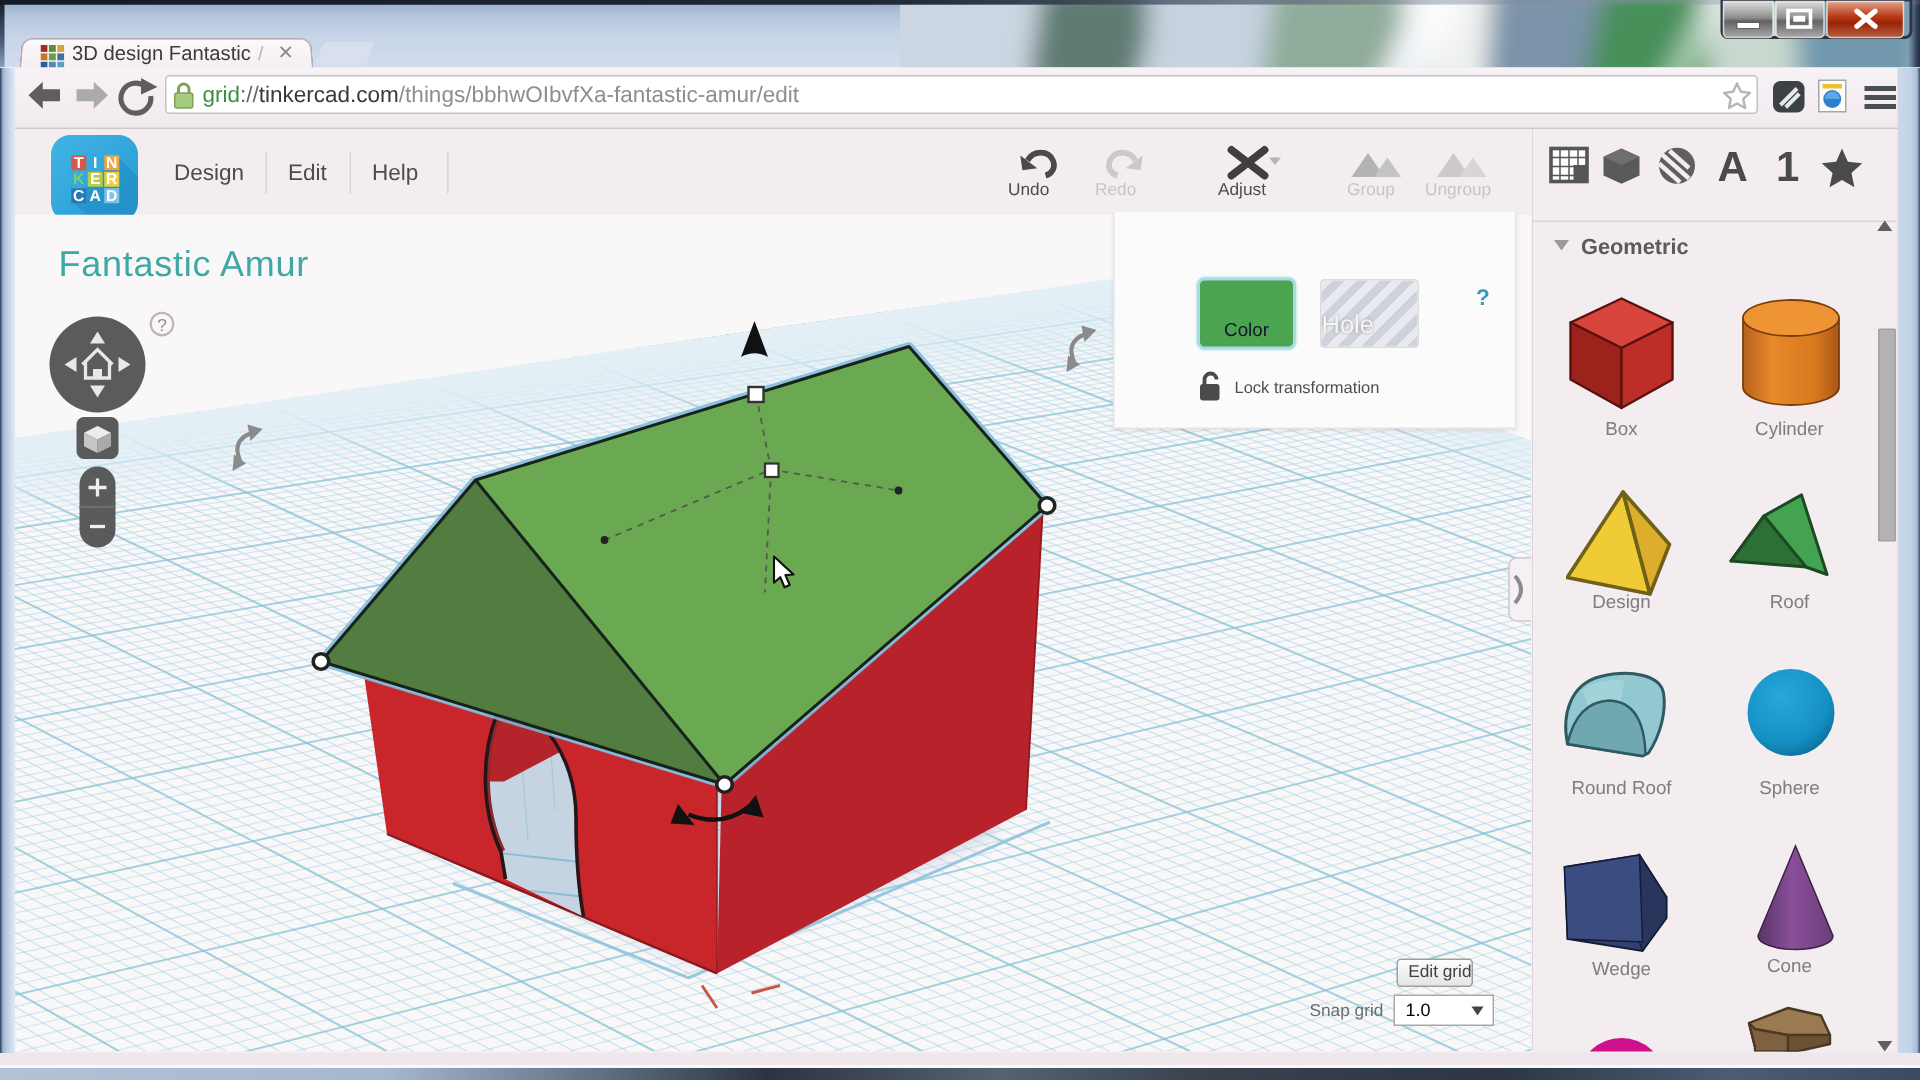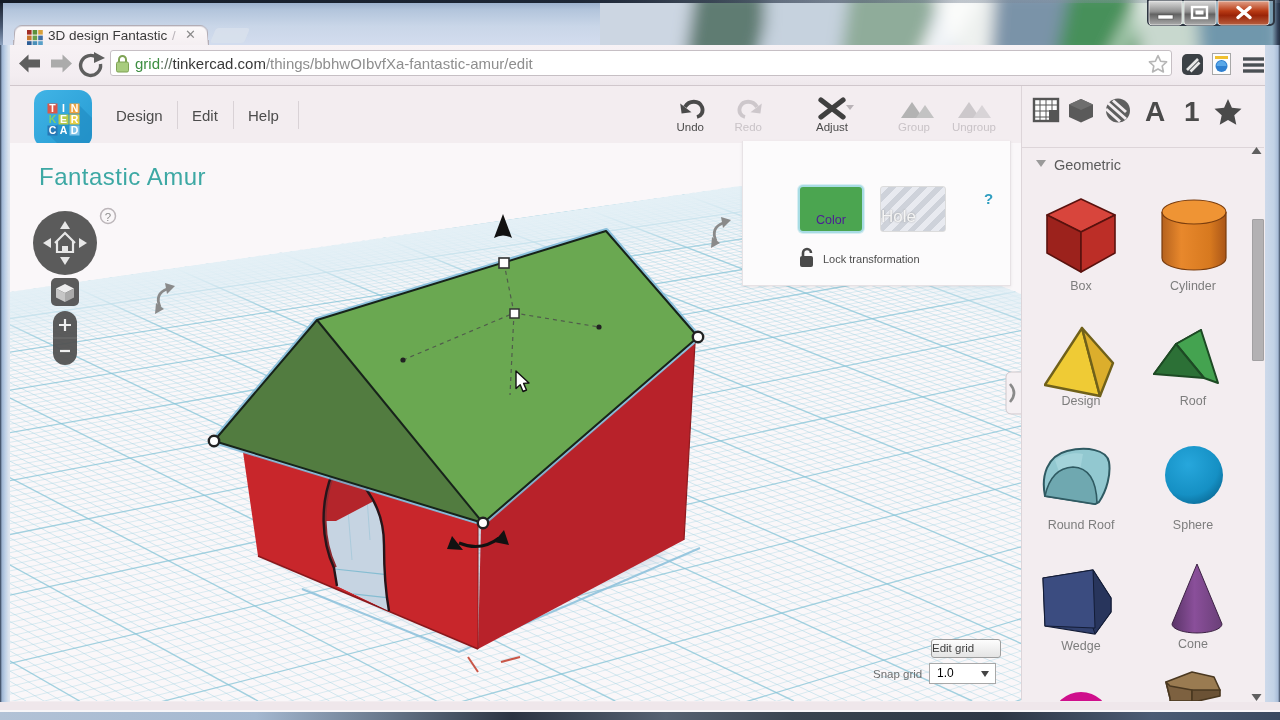--- a/index.html
+++ b/index.html
@@ -15,46 +15,46 @@
 #newtab{left:213px;top:28px;width:34px;height:15px;background:#d8e0ec;border-radius:3px;transform:skewX(-22deg);opacity:.85}
 
 #navbar{left:0;top:45px;width:1280px;height:41px;background:linear-gradient(180deg,#f7f2f5 0,#f3edf1 30px,#eee8ec 40px);border-bottom:1px solid #d0c7cc}
 #omni{left:110px;top:50px;width:1062px;height:26px;background:#fff;border:1px solid #c6bfc4;border-radius:3px}
 #urltext{left:135px;top:55px;font-size:15px;white-space:nowrap;color:#383838}
 #urltext .sch{color:#3d8e41}#urltext .path{color:#8e8e8e}
 
 #appbar{left:10px;top:86px;width:1256px;height:57px;background:#f3edf0}
 .menu{top:107px;font-size:15px;color:#4c4c4c}
 .msep{top:101px;width:1px;height:28px;background:#d9d2d6}
-.tool{font-size:11.5px;color:#4c4c4c;text-align:right}
+.tool{font-size:11.5px;color:#4c4c4c;text-align:left}
 .tool.dis{color:#c9c3c7}
 
 #sidebar{left:1021px;top:86px;width:243px;height:614px;background:#f3edf0;border-left:1px solid #ddd5d9}
 #sbline{left:1021px;top:147px;width:243px;height:1px;background:#ddd5d9}
 .shlabel{position:absolute;font-size:12.5px;color:#7d7d7d;text-align:center;width:110px}
-#geohdr{left:1054px;top:157px;font-size:14.5px;font-weight:normal;color:#5b5b5b}
+#geohdr{left:1054px;top:157px;font-size:14.5px;font-weight:bold;color:#5b5b5b}
 #geotri{left:1036px;top:160px;width:0;height:0;border-left:5px solid transparent;border-right:5px solid transparent;border-top:7px solid #9a9a9a}
 
 #sbtrack{left:1248px;top:143px;width:16px;height:558px;background:transparent}
 #sbthumb{left:1252px;top:219px;width:12px;height:142px;background:#b3b1b3;border:1px solid #a2a0a2;border-radius:1px}
 
 #inspector{left:742px;top:141px;width:269px;height:145px;background:#fcfbfc;border:1px solid #e7e2e5;border-top:none;box-shadow:0 1px 3px rgba(0,0,0,.08)}
 #insphdr{left:0;top:10px;width:269px;text-align:center;font-size:15px;font-weight:bold;color:#5d5d5d}
 #swcolor{left:55px;top:44px;width:66px;height:48px;border-radius:5px;background:#4ba550;border:2px solid #a8dce4;box-shadow:0 0 0 1px #d8eef2}
-#swcolor span{position:absolute;width:100%;text-align:center;bottom:4px;font-size:12.5px;color:#4c1d95}
+#swcolor span{position:absolute;width:100%;text-align:center;bottom:4px;font-size:12.5px;color:#0f172a}
 #swhole{left:137px;top:45px;width:66px;height:46px;border-radius:3px;border:1px solid #dcdcdc;background:repeating-linear-gradient(135deg,#e8eaf0 0 5.5px,#ced2da 5.5px 11px)}
 #swhole span{position:absolute;width:100%;bottom:4px;font-size:17px;color:#f5f5f5;text-shadow:0 0 2px #999}
 #qmark{left:241px;top:49px;font-size:15px;font-weight:bold;color:#2f9ec0}
 #locktxt{left:80px;top:112px;font-size:11px;color:#4e4e4e}
 
 #wleft{left:0;top:45px;width:10px;height:666px;background:linear-gradient(90deg,#2c3a50 0,#9db4d2 2px,#bccfe6 5px,#dde5ef 9px)}
 #wright{left:1265px;top:45px;width:15px;height:666px;background:linear-gradient(90deg,#cdd9ea 0,#c2d2e6 9px,#a8bcd8 13px,#3c4a60 15px)}
 #wbottom{left:0;top:702px;width:1280px;height:18px}
 
-#editgrid{left:931px;top:639px;width:70px;height:19px;background:linear-gradient(180deg,#fdfdfd,#e4e4e4);border:1px solid #9e9e9e;border-radius:3px;font-size:11.5px;color:#3f3f3f;text-align:left;line-height:17px}
+#editgrid{left:931px;top:639px;width:51px;height:19px;background:linear-gradient(180deg,#fdfdfd,#e4e4e4);border:1px solid #9e9e9e;border-radius:3px;font-size:11.5px;color:#3f3f3f;text-align:right;line-height:17px}
 #snaplbl{left:873px;top:668px;font-size:11.5px;color:#6e6e6e}
 #snapbox{left:929px;top:663px;width:67px;height:21px;background:#fff;border:1px solid #a8a8a8;font-size:12px;color:#000000;line-height:19px;padding-left:7px}
 #snaparr{left:981px;top:671px;width:0;height:0;border-left:4.5px solid transparent;border-right:4.5px solid transparent;border-top:6px solid #444}
 #fantastic{left:39px;top:163px;font-size:24px;color:#3da8a4;letter-spacing:.5px}
 </style></head><body>
 <div id="stage">
 
 <div class="abs" id="titlebar">
   <svg class="abs" style="left:600px;top:0" width="680" height="45">
     <defs>

